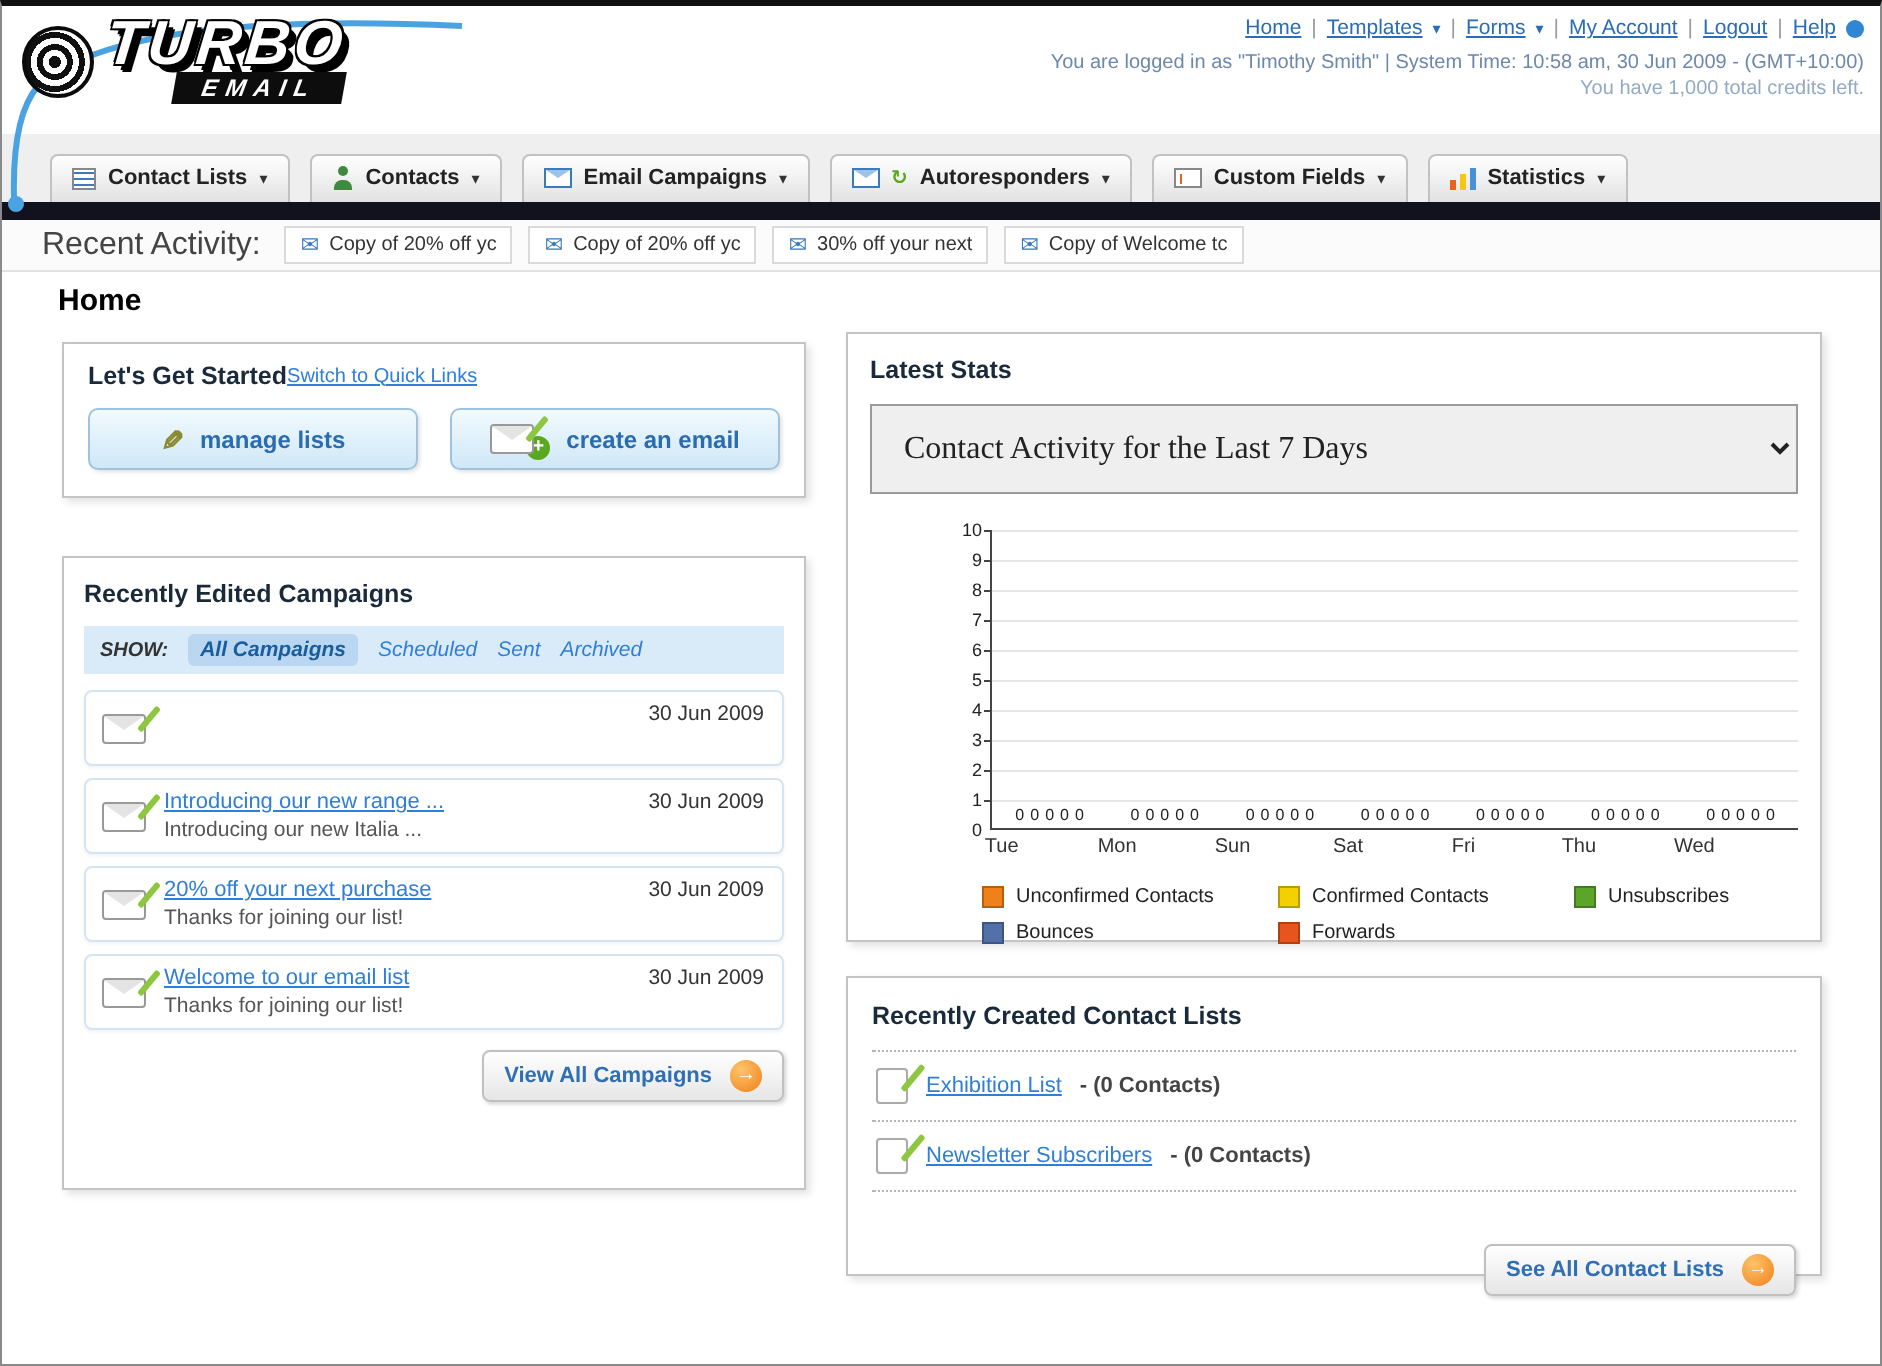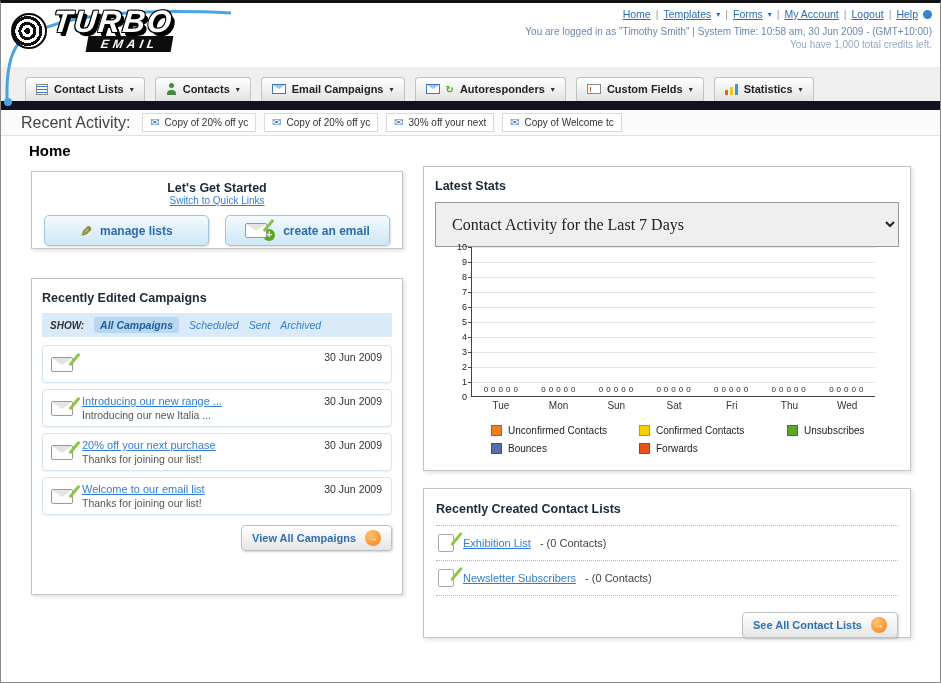--- a/index.html
+++ b/index.html
@@ -65,21 +65,21 @@
 
   
   main { position: relative; height: 550px; }
   .page-title { position: absolute; left: 28px; top: 6px; font-size: 15px; font-weight: bold; color: #000; }
 
   .panel { position: absolute; background: #fff; border: 1px solid #c4c4c4; box-shadow: 2px 2px 4px rgba(0,0,0,0.12); }
   .panel-title { font-size: 12.5px; font-weight: bold; color: #1a2a3a; }
 
   
   .get-started { left: 30px; top: 35px; width: 372px; height: 78px; padding: 9px 12px; }
-  .gs-head { display: flex; align-items: center; flex-direction: column; }
+  .gs-head { display: flex; align-items: center; }
   .small-link { font-size: 10px; color: #2f7ed8; text-decoration: underline; cursor: pointer; }
   .gs-buttons { display: flex; gap: 16px; margin-top: 9px; }
   .gs-btn { flex: 1; height: 31px; display: flex; align-items: center; justify-content: center; gap: 8px;
     background: linear-gradient(#f2fafe, #cfe7f7); border: 1px solid #9fc3de; border-radius: 5px;
     color: #2b6cb0; font-weight: bold; font-size: 12px; cursor: pointer; box-shadow: 1px 1px 2px rgba(0,0,0,0.12); }
   .icon-pencil { color: #8a8a30; font-size: 14px; transform: rotate(90deg); display: inline-block; }
   .icon-env { width: 22px; height: 15px; background: #fff; border: 1px solid #999; border-radius: 2px; position: relative; display: inline-block; flex: none; }
   .icon-env::before { content: ""; position: absolute; left: 0; top: 0; border-left: 10px solid transparent; border-right: 10px solid transparent; border-top: 7px solid #e4e4e4; }
   .icon-env::after { content: ""; position: absolute; right: -4px; top: -6px; width: 3px; height: 15px; background: #8dc63f; transform: rotate(40deg); border-radius: 1px; }
   .plus-badge { width: 12px; height: 12px; border-radius: 50%; background: #5aa81e; color: #fff; font-size: 10px;
@@ -102,44 +102,44 @@
   .pill-btn { display: inline-flex; align-items: center; gap: 9px; padding: 4px 10px;
     background: linear-gradient(#ffffff, #e6e6e6); border: 1px solid #c0c0c0; border-radius: 4px;
     color: #2f6fb3; font-weight: bold; font-size: 11px; cursor: pointer; box-shadow: 1px 1px 2px rgba(0,0,0,0.18); }
   .orange-arrow { width: 16px; height: 16px; border-radius: 50%; background: radial-gradient(circle at 35% 30%, #ffc36b, #f08019);
     color: #fff; font-size: 10px; line-height: 16px; text-align: center; display: inline-block; }
 
   
   .stats { left: 422px; top: 30px; width: 488px; height: 305px; padding: 9px 11px; }
   .stats-select { width: 100%; margin-top: 8px; font-size: 16px; font-family: Liberation Serif, serif;
     color: #222; padding: 12px; border: 1px solid #9a9a9a; }
-  .chart-wrap { display: flex; padding-left: 14px; }
+  .chart-wrap { display: flex; margin-top: 18px; padding-left: 14px; justify-content: flex-end; }
   .chart-y-axis { position: relative; width: 22px; height: 150px; flex: none; }
   .y-label { position: absolute; right: 4px; font-size: 9px; color: #222; }
   .chart-plot { position: relative; width: 404px; height: 150px; border-left: 1px solid #444; border-bottom: 1px solid #444; }
   .gridline { position: absolute; left: 0; right: 0; height: 1px; background: #e6e6e6; }
   .gridline::before { content: ""; position: absolute; left: -4px; top: 0; width: 4px; height: 1px; background: #444; }
   .chart-groups { position: absolute; left: 0; right: 0; top: 0; bottom: 0; display: flex; }
   .chart-group { flex: 1; display: flex; align-items: flex-end; justify-content: center; gap: 3px; padding-bottom: 2px; }
   .zero-val { font-size: 8px; color: #222; line-height: 1; }
   .chart-x-labels { display: flex; width: 404px; margin-left: 37px; margin-top: 3px; }
   .cat-label { flex: 1; text-align: center; font-size: 10px; color: #333; }
   .chart-legend { display: flex; flex-wrap: wrap; margin: 14px 0 0 56px; width: 450px; }
   .legend-item { display: flex; align-items: center; gap: 6px; width: 148px; font-size: 10px; color: #222; margin-bottom: 7px; }
   .legend-swatch { width: 11px; height: 11px; display: inline-block; border: 1px solid rgba(0,0,0,0.25); flex: none; }
 
   
   .contact-lists { left: 422px; top: 352px; width: 488px; height: 150px; padding: 10px 12px; }
   .dotted { border-bottom: 1px dotted #b5b5b5; }
   .cl-item { display: flex; align-items: center; gap: 9px; padding: 8px 2px; font-size: 11px; cursor: pointer; }
   .cl-link { color: #2f7ed8; text-decoration: underline; cursor: pointer; }
-  .cl-detail { color: #444; }
+  .cl-detail { color: #444; font-weight: bold; }
   .icon-note { width: 16px; height: 18px; background: #fff; border: 1px solid #aaa; border-radius: 2px; position: relative; display: inline-block; flex: none; }
   .icon-note::after { content: ""; position: absolute; right: -5px; top: -4px; width: 3px; height: 16px; background: #8dc63f; transform: rotate(40deg); border-radius: 1px; }
-  .see-all-row { display: flex; justify-content: flex-end; margin-top: 16px; }
+  .see-all-row { display: flex; justify-content: flex-end; margin-top: 26px; }
 </style>
 </head>
 <body>
 
 <div class="page">
 
   <header>
     <svg class="swoosh-svg" width="260" height="110">
       <path d="M 230 10 Q 60 2 18 40 Q 5 55 6 96" stroke="#4aa3e0" stroke-width="3" fill="none"></path>
       <circle cx="7" cy="99" r="4" fill="#4aa3e0"></circle>

